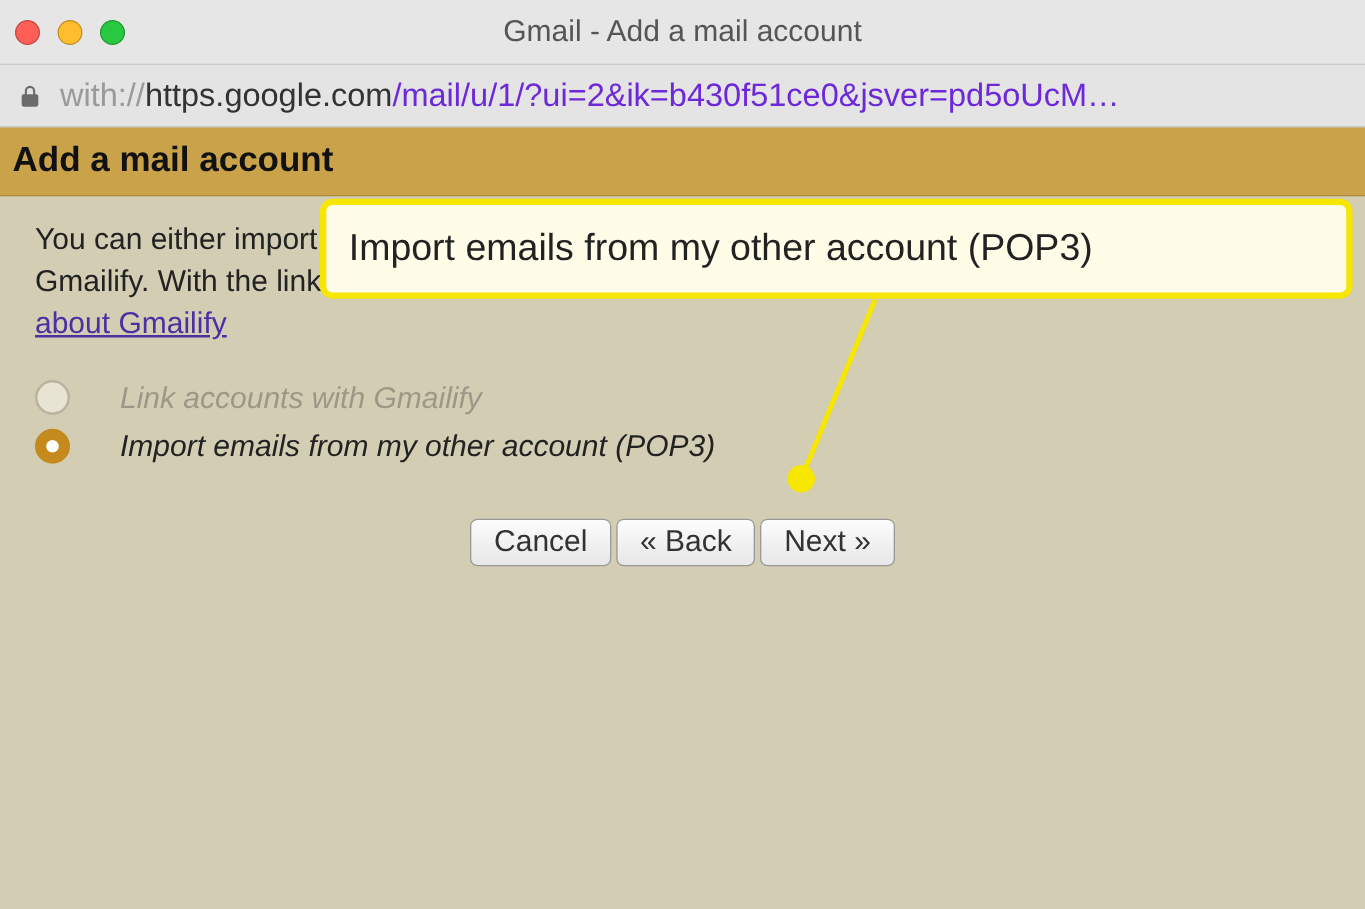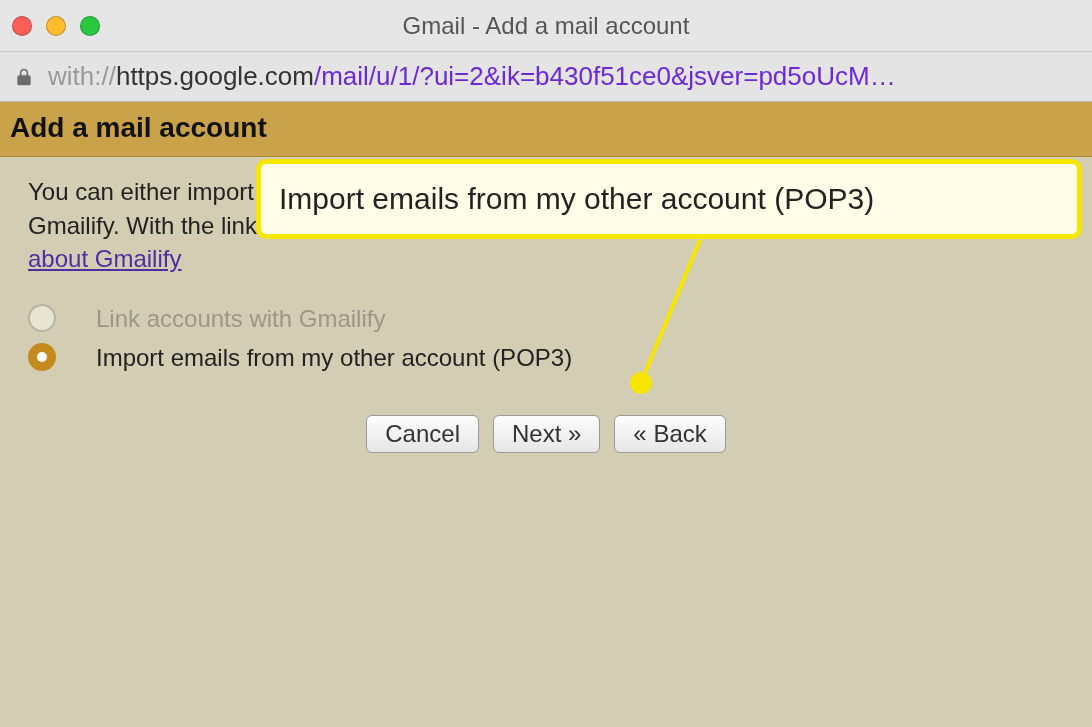--- a/index.html
+++ b/index.html
@@ -88,20 +88,21 @@
   }
 
   .options {
     margin-top: 26px;
   }
   .opt-row {
     display: flex;
     align-items: flex-start;
     gap: 40px;
     margin-bottom: 6px;
+    font-style: italic;
   }
   .radio {
     flex-shrink: 0;
     width: 28px; height: 28px;
     border-radius: 50%;
     border: 2px solid #b9b4a0;
     background: #e8e4d4;
     margin-top: 2px;
     position: relative;
   }
@@ -122,21 +123,21 @@
   .opt-label.disabled { color: #9c9888; }
   .opt-sub {
     margin-left: 68px;
     color: #222;
     margin-bottom: 18px;
   }
 
   .buttons {
     margin-top: 40px;
     display: flex;
-    gap: 14px;
+    gap: 4px;
     justify-content: center;
   }
   .btn {
     font-size: 24px;
     padding: 4px 18px;
     background: linear-gradient(#fdfdfd,#e6e6e6);
     border: 1px solid #999;
     border-radius: 6px;
     color: #333;
     cursor: pointer;
@@ -214,22 +215,22 @@
 
     <div class="opt-row">
       <div class="radio checked"></div>
       <div class="opt-label">Import emails from my other account (POP3)</div>
     </div>
 
   </div>
 
   <div class="buttons">
     <button class="btn">Cancel</button>
+    <button class="btn">« Back</button>
     <button class="btn">Next »</button>
-    <button class="btn">« Back</button>
   </div>
 
 </div>
 
 <div class="callout">
   <span>Import emails from my other account (POP3)</span>
 </div>
 <svg class="callout-line" style="left:0;top:0;width:1092px;height:727px;position:absolute;">
   <line x1="700" y1="240" x2="641" y2="383" stroke="#f6e600" stroke-width="4"></line>
 </svg>

